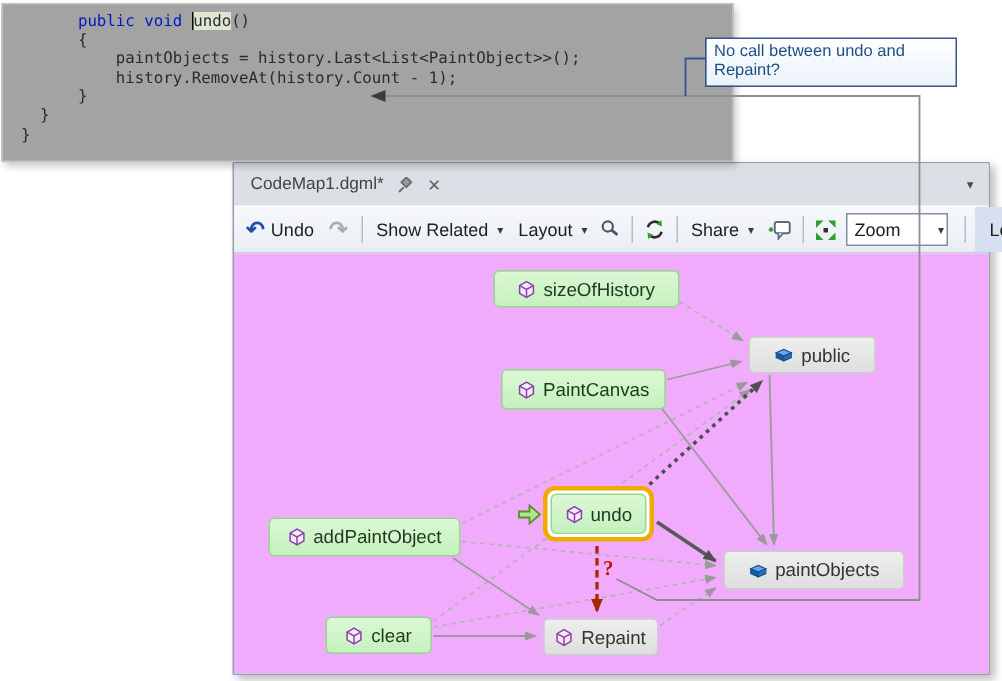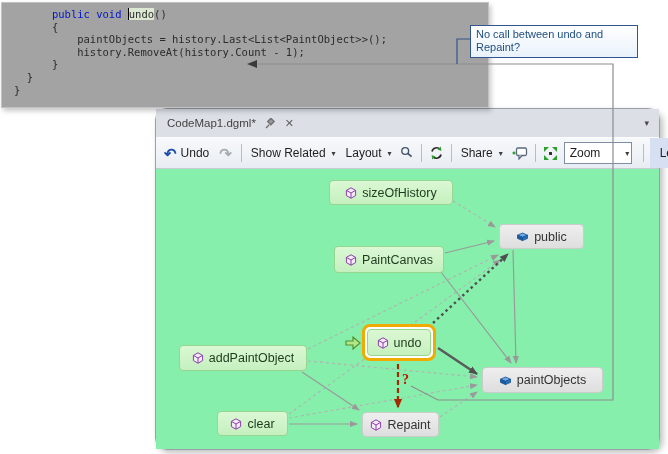--- a/index.html
+++ b/index.html
@@ -16,42 +16,42 @@
   .hl{background:#dde8d2;border-left:1px solid #000;}
 
   
   .callout{position:absolute;left:470px;top:25px;width:146px;min-height:24px;z-index:40;
     background:linear-gradient(#ffffff,#e9f2fb);border:1px solid #34558b;
     color:#1f4e82;font-size:11px;line-height:13px;padding:2px 15px 3px 5px;}
 
   
   .map-window{position:absolute;left:155px;top:108px;width:503px;height:340px;
     border:1px solid #9aa0a8;background:#ffffff;box-shadow:3px 3px 6px rgba(0,0,0,.25);
-    border-radius:12px;z-index:1;display:flex;flex-direction:column;}
+    border-radius:1px;z-index:1;display:flex;flex-direction:column;}
 
   .tabstrip{height:28px;background:#dcdfe6;display:flex;align-items:center;position:relative;flex:0 0 auto;}
   .tab{display:flex;align-items:center;height:100%;padding:0 8px 0 11px;color:#444;font-size:11.5px;gap:9px;}
   .tab .pin,.tab .x{color:#5f5f5f;font-size:11px;cursor:default;}
   .tab-overflow{position:absolute;right:10px;top:9px;color:#4a4a4a;font-size:9px;}
 
   .toolbar{height:30px;background:linear-gradient(#f7f9fb,#e9edf3);border-top:1px solid #fbfcfd;
     border-bottom:1px solid #c6ccd6;display:flex;align-items:center;font-size:12px;color:#1e1e1e;
     flex:0 0 auto;white-space:nowrap;}
   .tbtn{display:flex;align-items:center;gap:4px;padding:0 5px;height:22px;border-radius:2px;}
   .tsep{width:1px;height:18px;background:#b7bdc8;margin:0 4px;flex:0 0 auto;}
   .caret{font-size:8px;color:#3c3c3c;margin-left:2px;}
   .undo-glyph{color:#1d4faa;font-size:15px;font-weight:bold;line-height:1;}
   .redo-glyph{color:#a8adb5;font-size:15px;font-weight:bold;line-height:1;}
   .zoom-combo{display:flex;align-items:center;justify-content:space-between;width:56px;height:20px;
     background:#fff;border:1px solid #7e8fa5;padding:0 5px;margin:0 3px;gap:23px;}
   .legend-area{margin-left:2px;align-self:stretch;display:flex;align-items:center;
     padding:0 10px;background:#d7dff2;}
 
   
-  .canvas{position:relative;flex:1 1 auto;background:#86efac;overflow:hidden;}
+  .canvas{position:relative;flex:1 1 auto;background:#f0abfc;overflow:hidden;}
   #edges-svg{position:absolute;left:0;top:0;}
   .node{position:absolute;display:flex;align-items:center;justify-content:center;gap:5px;
     border-radius:4px;font-size:12.5px;box-sizing:border-box;}
   .node.green{background:linear-gradient(#dbf8d4,#c5f0be);border:1px solid #98d591;color:#1d3a1d;}
   .node.gray{background:linear-gradient(#eeeeee,#dedede);border:1px solid #cccccc;color:#333;}
   .sel-outline{position:absolute;border:3px solid #f0ab00;border-radius:8px;background:#ffffff;
     padding:2px;box-sizing:border-box;display:flex;}
   .sel-outline .node{position:relative;flex:1 1 auto;}
   .qmark{position:absolute;color:#c01800;font-weight:bold;font-size:14px;font-family:"Liberation Serif",serif;}
 

